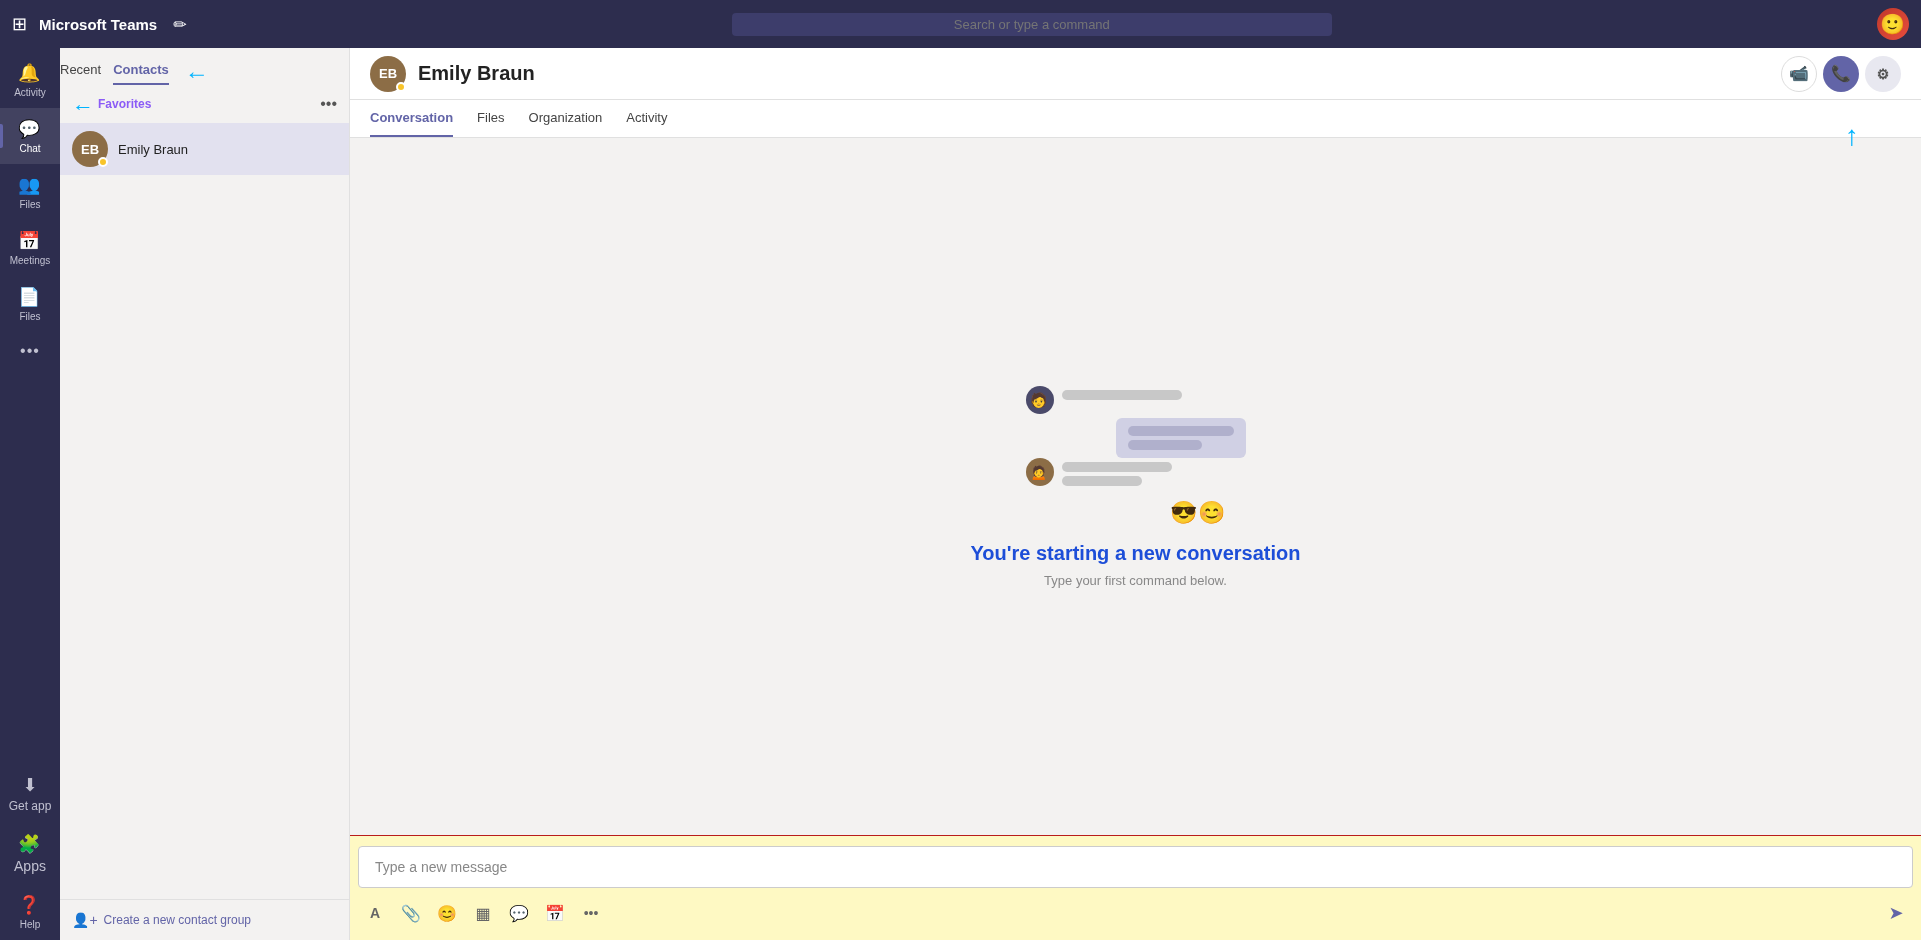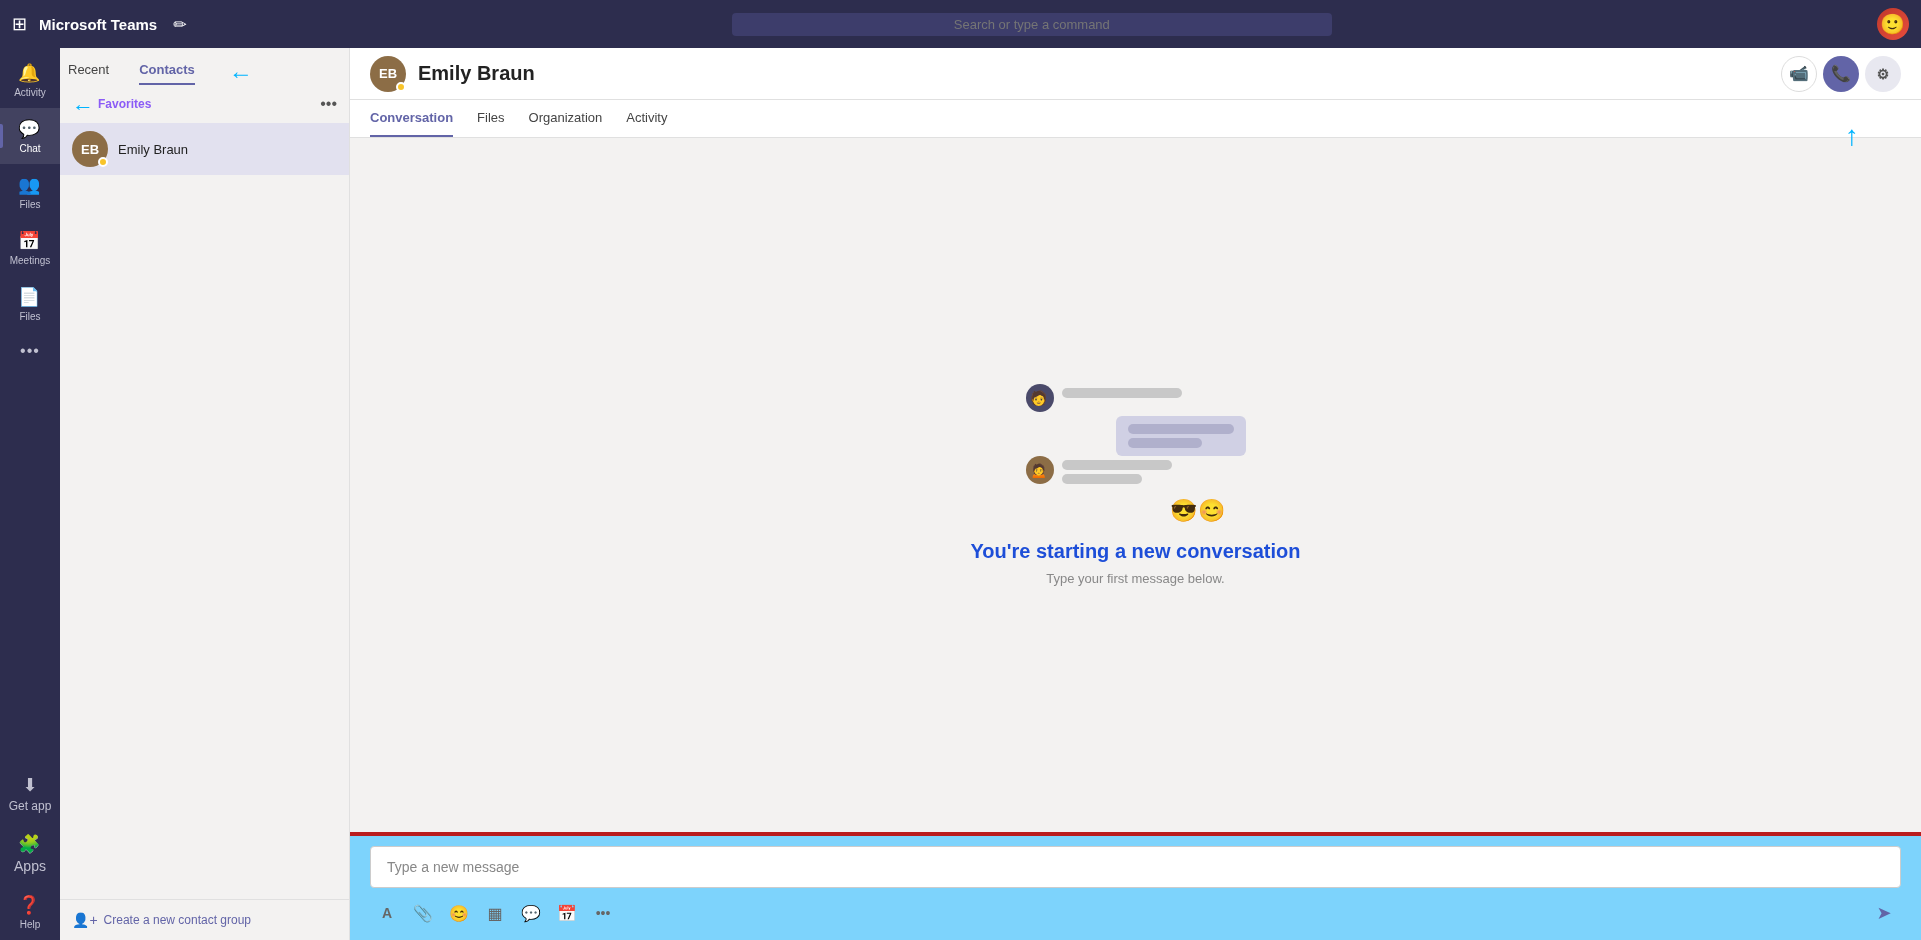--- a/index.html
+++ b/index.html
@@ -76,21 +76,21 @@
         </div>
         <div style="width: 100%; display: flex; flex-direction: column; align-items: center; justify-content: center; padding: 10px 0; cursor: pointer; color: #c0c0d0; font-size: 10px; gap: 3px;">
           <span style="font-size: 18px;">❓</span>
           <span style="font-size: 10px;">Help</span>
         </div>
       </div>
     </div>
 
     <div style="width: 290px; background: #f3f2f1; border-right: 1px solid #e0e0e0; display: flex; flex-direction: column; position: relative;">
 
-      <div style="position: relative; padding: 8px 8px 0; display: flex; align-items: flex-end; gap: 30px;">
+      <div style="position: relative; padding: 8px 0 0; display: flex; align-items: flex-end; gap: 12px;">
         <span style="font-size: 13px; color: #444; padding: 6px 0; cursor: pointer; border-bottom: 2px solid transparent;">Recent</span>
         <span style="font-size: 13px; color: #6264a7; padding: 6px 0; cursor: pointer; border-bottom: 2px solid #6264a7; font-weight: 600;">Contacts</span>
 
         <span style="color: #00b4ff; font-size: 24px; font-weight: bold; margin-left: 4px; display: flex; align-items: center;">←</span>
       </div>
 
       <div style="display: flex; align-items: center; justify-content: space-between; padding: 6px 12px; position: relative;">
         <div style="display: flex; align-items: center; gap: 4px;">
 
           <span style="color: #00b4ff; font-size: 22px; font-weight: bold;">←</span>
@@ -171,25 +171,25 @@
                 <div style="width: 110px; height: 10px; border-radius: 5px; background: #c8c8c8;"></div>
                 <div style="width: 80px; height: 10px; border-radius: 5px; background: #c8c8c8;"></div>
               </div>
             </div>
 
             <div style="position: absolute; bottom: 0; right: 20px; display: flex; gap: 2px; font-size: 22px;">
               😎😊
             </div>
           </div>
           <div style="font-size: 20px; font-weight: 600; color: #1d4ed8;">You're starting a new conversation</div>
-          <div style="font-size: 13px; color: #888; margin-top: 8px;">Type your first message below.</div>
-        </div>
-      </div>
-
-      <div style="background: #7dd3fc; border-top: 4px solid #b91c1c; padding: 10px 20px;">
+          <div style="font-size: 13px; color: #888; margin-top: 8px;">Type your first command below.</div>
+        </div>
+      </div>
+
+      <div style="background: #fef9c3; border-top: 1px solid #b91c1c; padding: 10px 8px;">
         <div style="border: 1px solid #ccc; border-radius: 4px; padding: 10px 16px; font-size: 14px; color: #888; background: white; margin-bottom: 8px; min-height: 42px; cursor: text; display: flex; align-items: center;">
           <span>Type a new message</span>
         </div>
         <div style="display: flex; align-items: center; gap: 2px;">
           <button style="width: 34px; height: 34px; display: flex; align-items: center; justify-content: center; border-radius: 4px; cursor: pointer; font-size: 14px; font-weight: bold; color: #666; border: none; background: transparent;">A</button>
           <button style="width: 34px; height: 34px; display: flex; align-items: center; justify-content: center; border-radius: 4px; cursor: pointer; font-size: 16px; color: #666; border: none; background: transparent;">📎</button>
           <button style="width: 34px; height: 34px; display: flex; align-items: center; justify-content: center; border-radius: 4px; cursor: pointer; font-size: 16px; color: #666; border: none; background: transparent;">😊</button>
           <button style="width: 34px; height: 34px; display: flex; align-items: center; justify-content: center; border-radius: 4px; cursor: pointer; font-size: 16px; color: #666; border: none; background: transparent;">▦</button>
           <button style="width: 34px; height: 34px; display: flex; align-items: center; justify-content: center; border-radius: 4px; cursor: pointer; font-size: 16px; color: #666; border: none; background: transparent;">💬</button>
           <button style="width: 34px; height: 34px; display: flex; align-items: center; justify-content: center; border-radius: 4px; cursor: pointer; font-size: 16px; color: #666; border: none; background: transparent;">📅</button>

